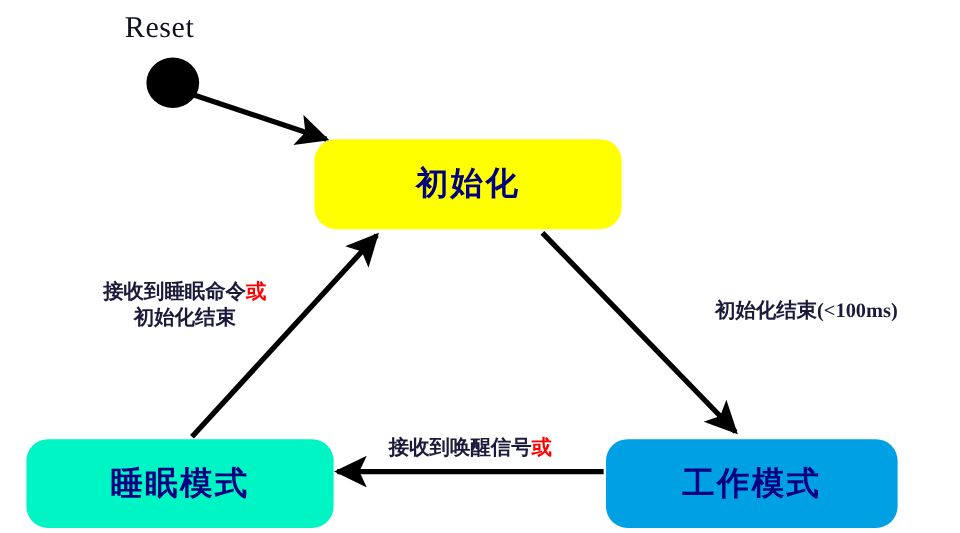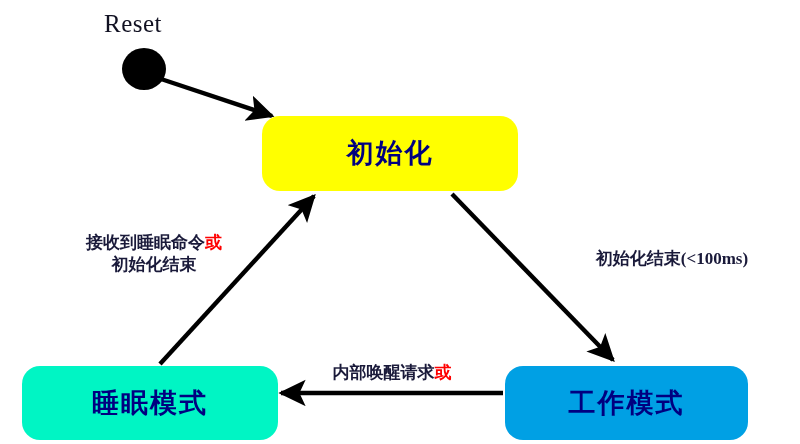--- a/index.html
+++ b/index.html
@@ -104,16 +104,16 @@
   <div class="edge-label" style="left:48px; top:232px; width:212px;">
     <div><span>接收到睡眠命令</span><span class="accent">或</span></div>
     <div>初始化结束</div>
   </div>
 
   <div class="edge-label" style="left:549px; top:248px; width:246px;">
     <div>初始化结束(&lt;100ms)</div>
   </div>
 
   <div class="edge-label" style="left:290px; top:362px; width:204px;">
-    <div><span>内部唤醒请求</span><span class="accent">或</span></div>
+    <div><span>接收到唤醒信号</span><span class="accent">或</span></div>
   </div>
 
 </div>
 
 </body></html>

